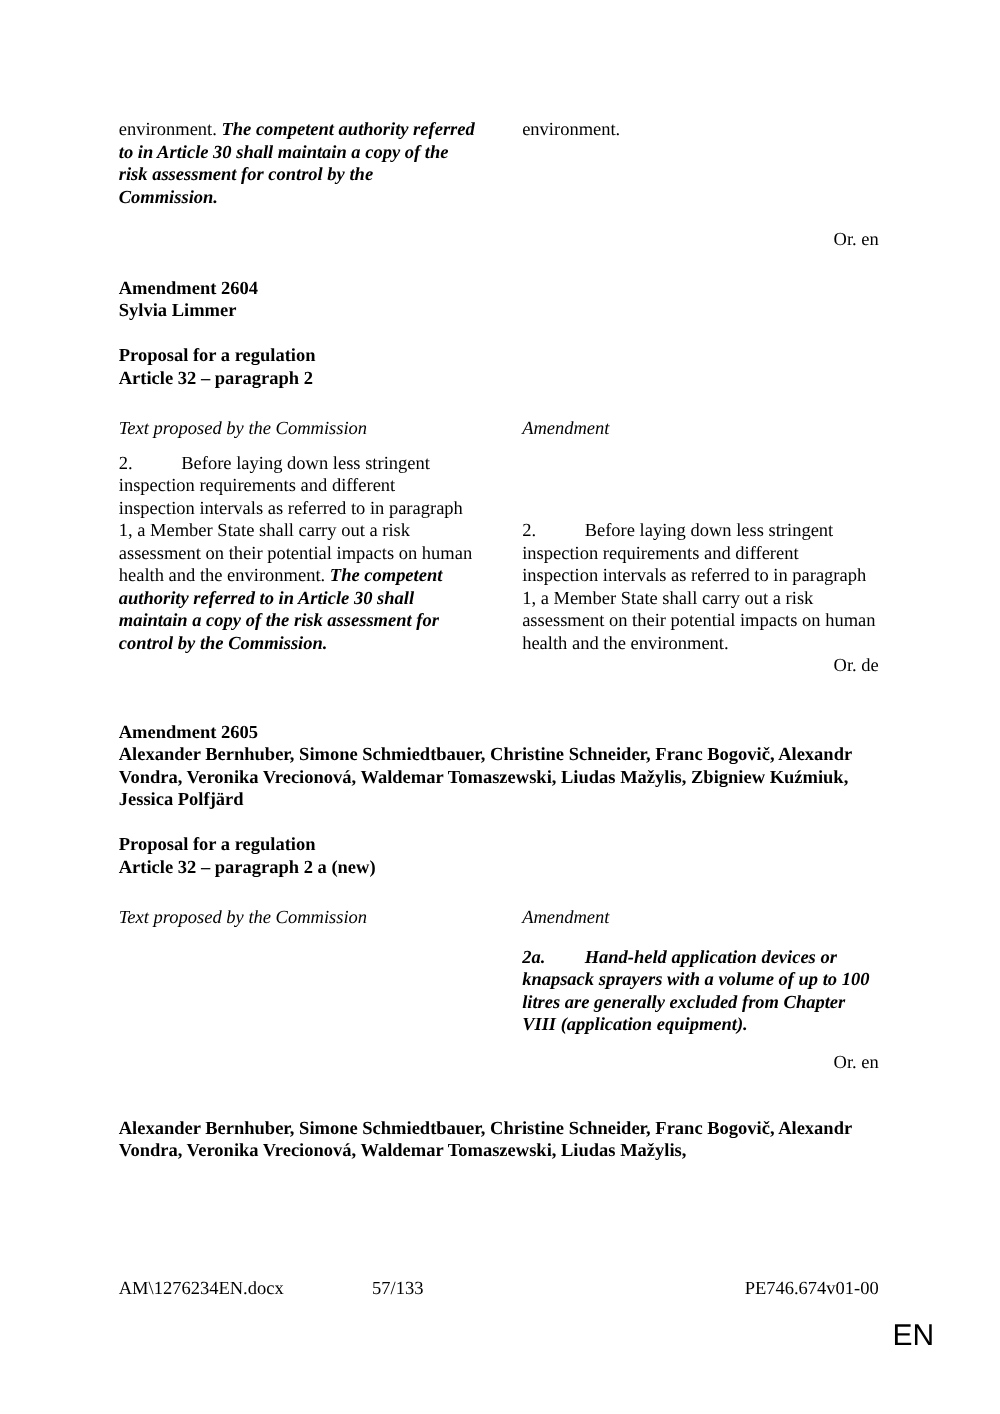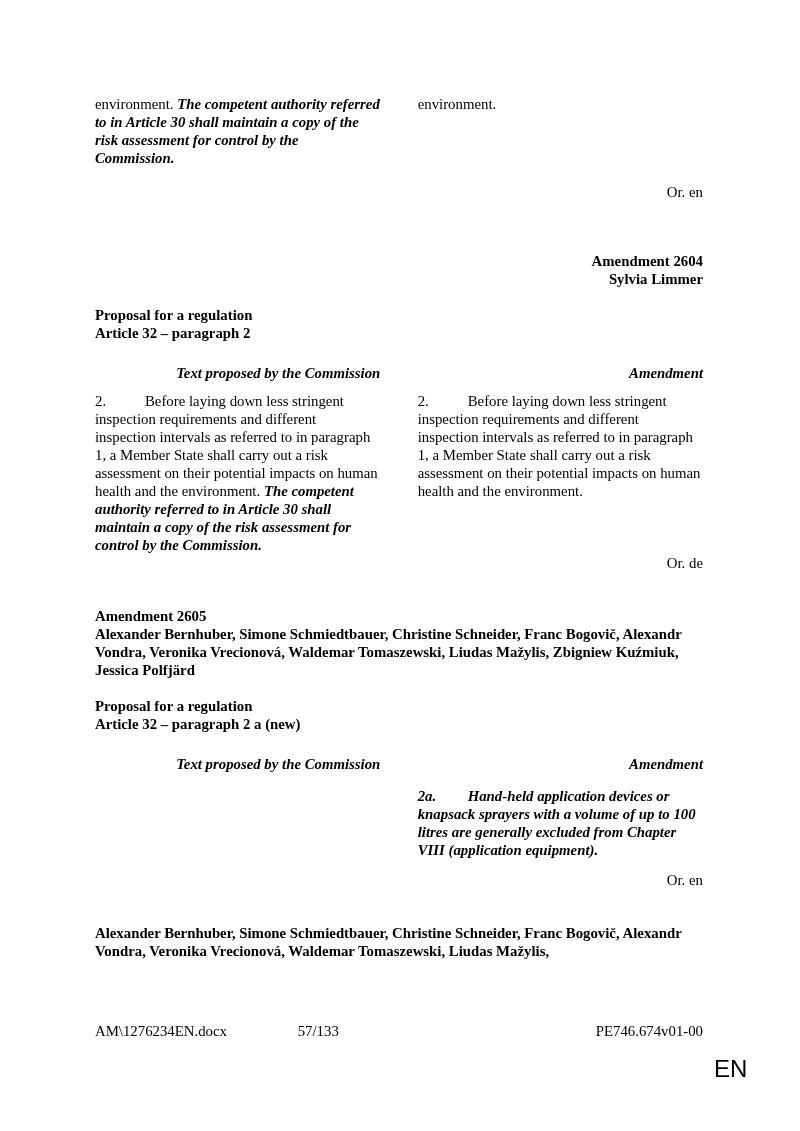--- a/index.html
+++ b/index.html
@@ -21,29 +21,29 @@
     top: 0;
     width: 608px;
   }
   .cols { display: flex; }
   .col-l { width: 290px; }
   .col-gap { width: 38px; }
   .col-r { width: 290px; }
   .bi { font-weight: bold; font-style: italic; }
   .b  { font-weight: bold; }
   .i  { font-style: italic; }
-  .center { text-align: right; font-weight: bold; }
+  .center { text-align: left; }
   .or-line { text-align: right; }
   .pnum { display: inline-block; width: 50px; }
   .mt-first { margin-top: 95px; }
   .mt-or1 { margin-top: 16px; }
-  .mt-amd { margin-top: 51px; text-align: right; }
+  .mt-amd { margin-top: 21px; }
   .mt-prop { margin-top: 18px; }
   .mt-hdr { margin-top: 22px; }
-  .mt-body { margin-top: 10px; }
+  .mt-body { margin-top: 10px; align-items: flex-end; }
   .mt-orde { }
   .mt-amd2 { margin-top: 35px; }
   .mt-body2 { margin-top: 14px; }
   .mt-or2 { margin-top: 12px; }
   .footer {
     position: absolute;
     left: 95px;
     top: 1022px;
     width: 608px;
     display: flex;

